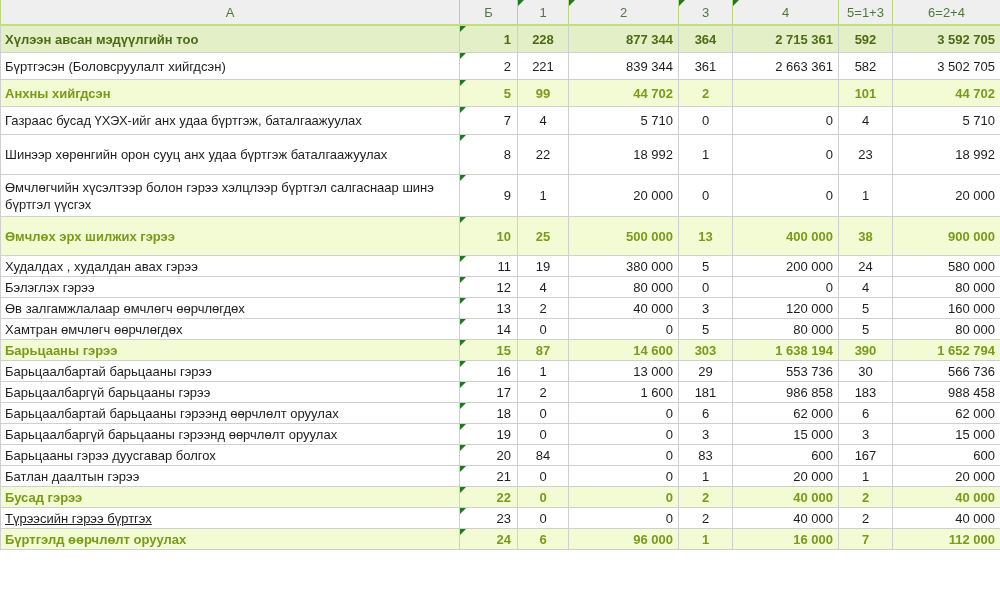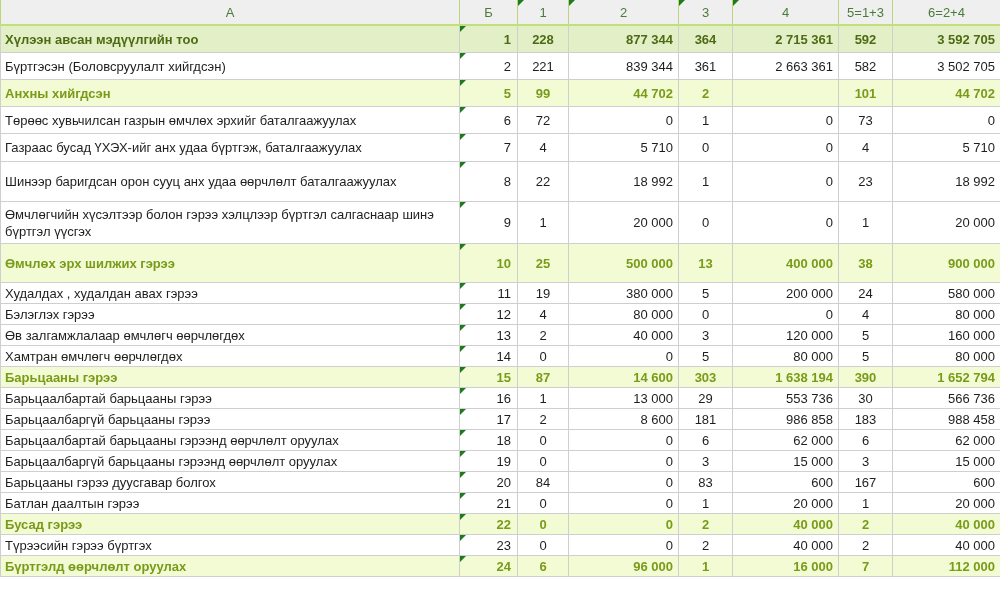--- a/index.html
+++ b/index.html
@@ -71,41 +71,31 @@
     <td class="label" style="height: 26px;">Анхны хийгдсэн</td>
     <td class="code flag" style="height: 26px;">5</td>
     <td class="c" style="height: 26px;">99</td>
     <td class="r" style="height: 26px;">44 702</td>
     <td class="c" style="height: 26px;">2</td>
     <td class="r" style="height: 26px;"></td>
     <td class="c" style="height: 26px;">101</td>
     <td class="r" style="height: 26px;">44 702</td>
   </tr>
       <tr class="normal">
-    <td class="label" style="height: 26px;">Төрөөс хувьчилсан газрын өмчлөх эрхийг баталгаажуулах</td>
-    <td class="code flag" style="height: 26px;">6</td>
-    <td class="c" style="height: 26px;">72</td>
-    <td class="r" style="height: 26px;">0</td>
-    <td class="c" style="height: 26px;">1</td>
-    <td class="r" style="height: 26px;">0</td>
-    <td class="c" style="height: 26px;">73</td>
-    <td class="r" style="height: 26px;">0</td>
-  </tr>
-      <tr class="normal">
     <td class="label" style="height: 27px;">Газраас бусад ҮХЭХ-ийг анх удаа бүртгэж, баталгаажуулах</td>
     <td class="code flag" style="height: 27px;">7</td>
     <td class="c" style="height: 27px;">4</td>
     <td class="r" style="height: 27px;">5 710</td>
     <td class="c" style="height: 27px;">0</td>
     <td class="r" style="height: 27px;">0</td>
     <td class="c" style="height: 27px;">4</td>
     <td class="r" style="height: 27px;">5 710</td>
   </tr>
       <tr class="normal">
-    <td class="label" style="height: 39px;">Шинээр баригдсан орон сууц анх удаа өөрчлөлт баталгаажуулах</td>
+    <td class="label" style="height: 39px;">Шинээр хөрөнгийн орон сууц анх удаа бүртгэж баталгаажуулах</td>
     <td class="code flag" style="height: 39px;">8</td>
     <td class="c" style="height: 39px;">22</td>
     <td class="r" style="height: 39px;">18 992</td>
     <td class="c" style="height: 39px;">1</td>
     <td class="r" style="height: 39px;">0</td>
     <td class="c" style="height: 39px;">23</td>
     <td class="r" style="height: 39px;">18 992</td>
   </tr>
       <tr class="normal">
     <td class="label wrap" style="height: 41px;">Өмчлөгчийн хүсэлтээр болон гэрээ хэлцлээр бүртгэл салгаснаар шинэ бүртгэл үүсгэх</td>
@@ -184,21 +174,21 @@
     <td class="r" style="height: 20px;">13 000</td>
     <td class="c" style="height: 20px;">29</td>
     <td class="r" style="height: 20px;">553 736</td>
     <td class="c" style="height: 20px;">30</td>
     <td class="r" style="height: 20px;">566 736</td>
   </tr>
       <tr class="normal">
     <td class="label" style="height: 20px;">Барьцаалбаргүй барьцааны гэрээ</td>
     <td class="code flag" style="height: 20px;">17</td>
     <td class="c" style="height: 20px;">2</td>
-    <td class="r" style="height: 20px;">8 600</td>
+    <td class="r" style="height: 20px;">1 600</td>
     <td class="c" style="height: 20px;">181</td>
     <td class="r" style="height: 20px;">986 858</td>
     <td class="c" style="height: 20px;">183</td>
     <td class="r" style="height: 20px;">988 458</td>
   </tr>
       <tr class="normal">
     <td class="label" style="height: 20px;">Барьцаалбартай барьцааны гэрээнд өөрчлөлт оруулах</td>
     <td class="code flag" style="height: 20px;">18</td>
     <td class="c" style="height: 20px;">0</td>
     <td class="r" style="height: 20px;">0</td>
@@ -241,21 +231,21 @@
     <td class="label" style="height: 20px;">Бусад гэрээ</td>
     <td class="code flag" style="height: 20px;">22</td>
     <td class="c" style="height: 20px;">0</td>
     <td class="r" style="height: 20px;">0</td>
     <td class="c" style="height: 20px;">2</td>
     <td class="r" style="height: 20px;">40 000</td>
     <td class="c" style="height: 20px;">2</td>
     <td class="r" style="height: 20px;">40 000</td>
   </tr>
       <tr class="normal">
-    <td class="label" style="height: 20px;">Түрээсийн гэрээ бүртгэх</td>
+    <td class="label" style="height: 20px; text-decoration: underline;">Түрээсийн гэрээ бүртгэх</td>
     <td class="code flag" style="height: 20px;">23</td>
     <td class="c" style="height: 20px;">0</td>
     <td class="r" style="height: 20px;">0</td>
     <td class="c" style="height: 20px;">2</td>
     <td class="r" style="height: 20px;">40 000</td>
     <td class="c" style="height: 20px;">2</td>
     <td class="r" style="height: 20px;">40 000</td>
   </tr>
       <tr class="group">
     <td class="label" style="height: 20px;">Бүртгэлд өөрчлөлт оруулах</td>

